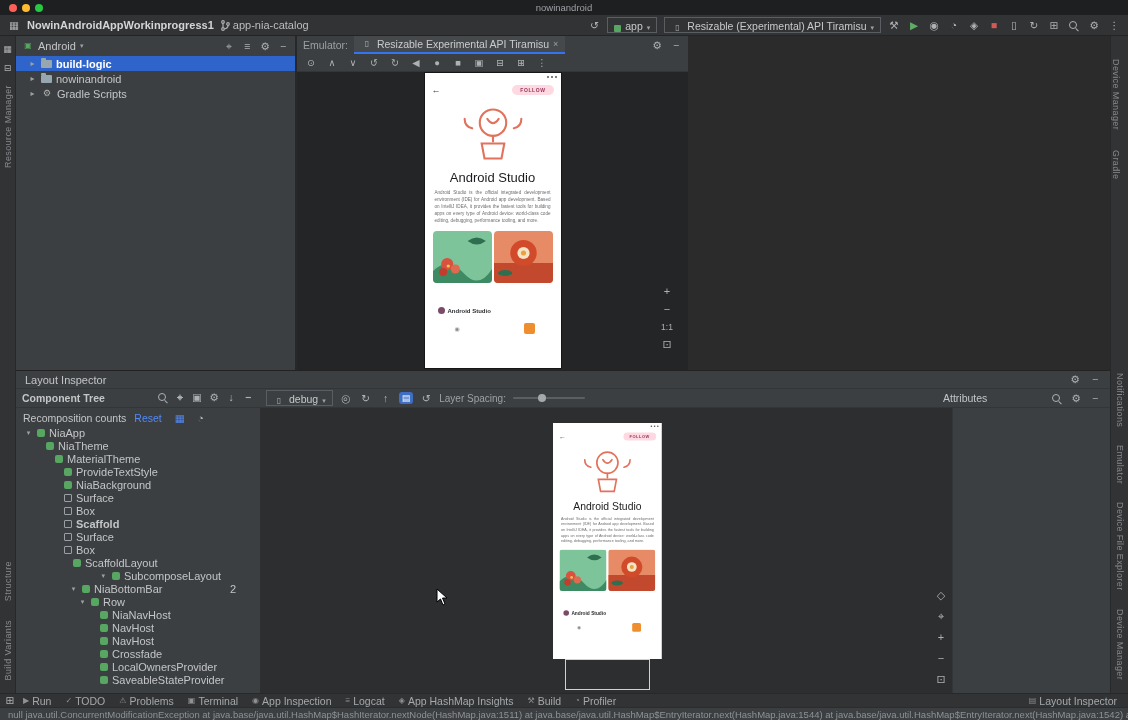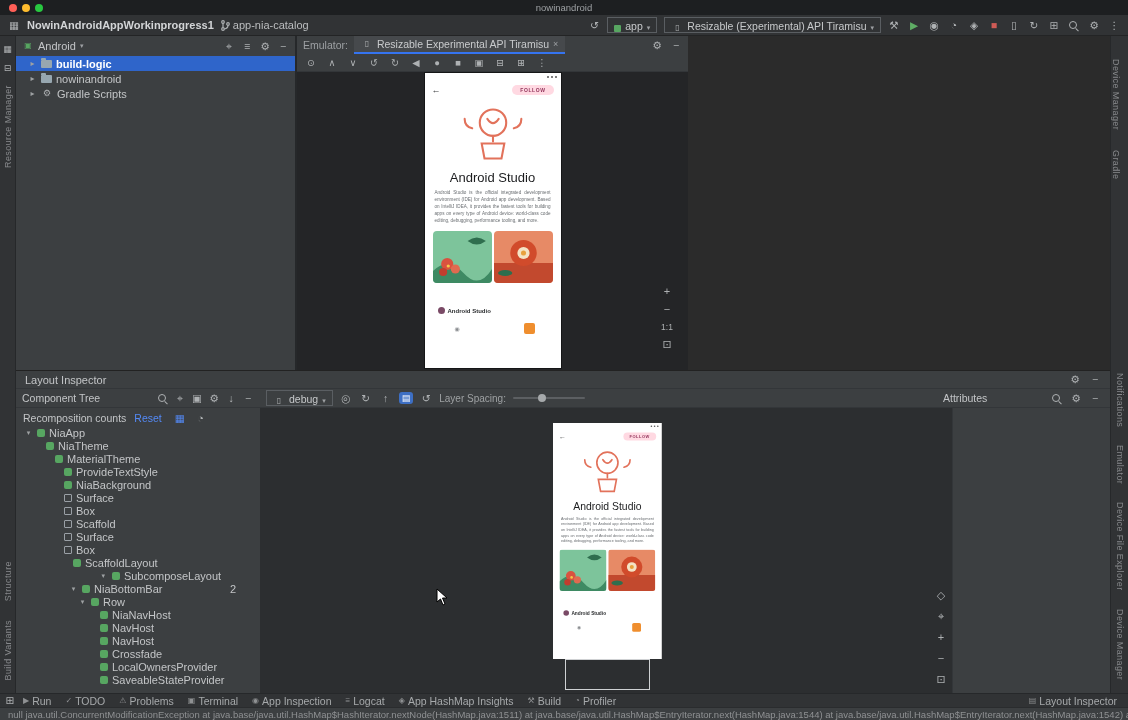--- a/index.html
+++ b/index.html
@@ -86,21 +86,21 @@
   .p-author-name { font-size:6px; font-weight:bold; color:#2d2f31; }
   .p-foot { display:flex; justify-content:space-between; align-items:center; padding:0 26px 0 30px; margin-top:9px; }
   .p-foot-icn { font-size:6px; color:#8a8d90; }
   .p-orange { width:11px; height:11px; border-radius:2px; background:#ef8e2e; }
 
   
   .li { height:323px; background:#3c3f41; border-top:1px solid #222; display:flex; flex-direction:column; }
   .li-title { height:17px; display:flex; align-items:center; padding:0 9px; font-size:11px; color:#c3c5c7; }
   .li-title .iconrow { margin-left:auto; gap:8px; }
   .li-toolbar { height:20px; display:flex; align-items:center; border-top:1px solid #333639; border-bottom:1px solid #333639; font-size:10.5px; }
-  .li-tb-left { width:244px; display:flex; align-items:flex-end; gap:14px; padding:0 6px; color:#c3c5c7; }
+  .li-tb-left { width:244px; display:flex; align-items:flex-start; gap:14px; padding:0 6px; color:#c3c5c7;font-weight:bold; }
   .li-tb-left .iconrow { margin-left:auto; gap:5px; }
   .li-tb-center { flex:1; display:flex; align-items:center; gap:7px; padding:0 6px; }
   .li-tb-right { width:176px; display:flex; align-items:center; gap:16px; padding:0 9px; color:#c3c5c7; }
   .li-tb-right .iconrow { margin-left:auto; gap:7px; }
   .toggle-active { background:#3d6fc4; color:#fff; border-radius:3px; padding:1px 3px; font-size:9px; }
   .ls-label { color:#9ea1a3; font-size:10px; }
   .slider { width:72px; height:2px; background:#5c5f62; border-radius:1px; position:relative; }
   .knob { position:absolute; left:35%; top:-3px; width:8px; height:8px; border-radius:50%; background:#a6a9ab; }
   .li-body { flex:1; display:flex; min-height:0; }
   .li-tree { width:244px; background:#3c3f41; padding-top:2px; overflow:hidden; }
@@ -424,21 +424,21 @@
               <div class="lt-row" style="padding-left: 35px;">
                 <span class="lt-chev"></span>
                 <span class="v-icn"></span>
                 <span>Surface</span>
               </div>
               <div class="lt-row" style="padding-left: 35px;">
                 <span class="lt-chev"></span>
                 <span class="v-icn"></span>
                 <span>Box</span>
               </div>
-              <div class="lt-row" style="padding-left: 35px;">
+              <div class="lt-row" style="padding-left: 35px; font-weight: bold;">
                 <span class="lt-chev"></span>
                 <span class="v-icn"></span>
                 <span>Scaffold</span>
               </div>
               <div class="lt-row" style="padding-left: 35px;">
                 <span class="lt-chev"></span>
                 <span class="v-icn"></span>
                 <span>Surface</span>
               </div>
               <div class="lt-row" style="padding-left: 35px;">

